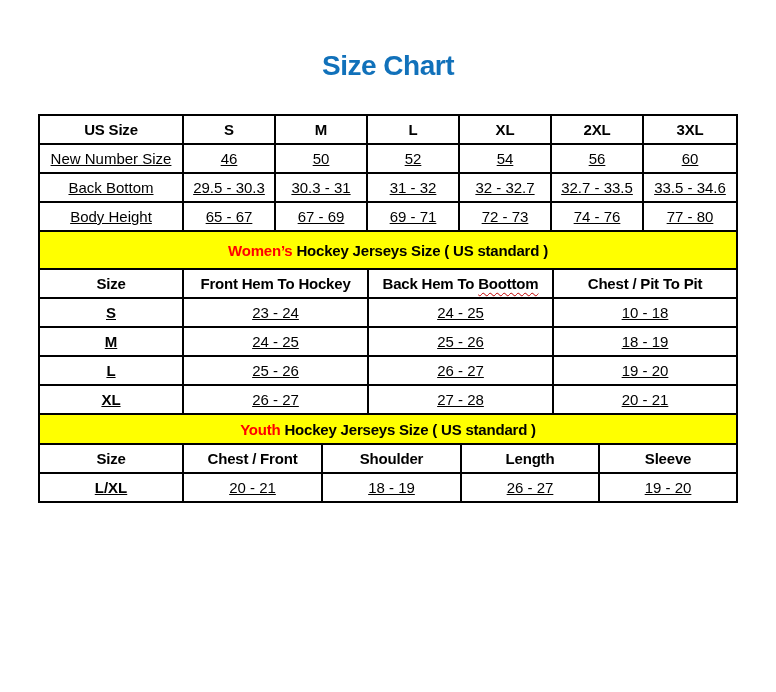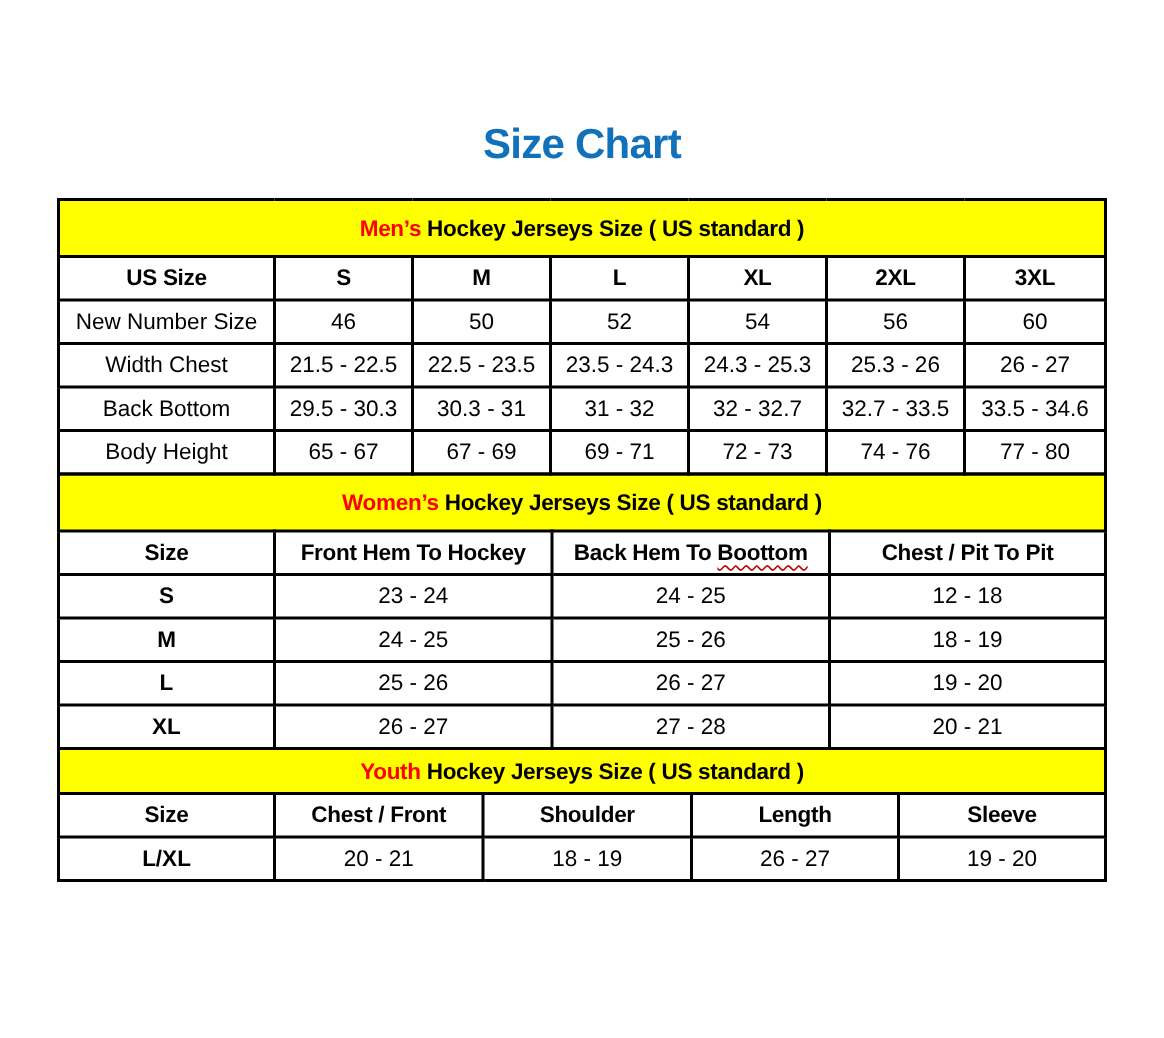--- a/index.html
+++ b/index.html
@@ -6,22 +6,22 @@
     margin: 0;
     padding: 0;
     background: #ffffff;
     width: 776px;
     height: 692px;
     font-family: "Liberation Sans", sans-serif;
     color: #000000;
     overflow: hidden;
   }
   .page-title {
-    margin: 0;
-    padding-top: 80px;
+    margin: 12px;
+    padding-top: 38px;
     padding-bottom: 20px;
     text-align: center;
     color: #1171BA;
     font-size: 28px;
     font-weight: bold;
     letter-spacing: -0.5px;
   }
   .tables-wrap {
     width: 698px;
     margin-left: 38px;
@@ -47,21 +47,21 @@
   tr.band-row.short { height: 30px; border-radius: 11px; }
   .band {
     background: #FFFF00;
     font-size: 17px;
     font-weight: bold;
     letter-spacing: -0.2px;
   }
   .band .red-word { color: #FF0000; }
   tr.cols-row { height: 29px; }
   tr.cols-row th { font-weight: bold; letter-spacing: -0.2px; margin-top: 20px; }
-  tr.data-row { height: 29px; }
+  tr.data-row { height: 29px; text-decoration: underline; }
   tr.data-row td { font-weight: normal; }
   table.womens tr.data-row td.row-label,
   table.youth  tr.data-row td.row-label { font-weight: bold; }
   .misspell {
     text-decoration-line: underline;
     text-decoration-style: wavy;
     text-decoration-color: #C00000;
     text-decoration-thickness: 1px;
     text-underline-offset: 3px;
   }
@@ -77,49 +77,37 @@
     <colgroup>
       <col style="width:144px">
         <col style="width:92px">
         <col style="width:92px">
         <col style="width:92px">
       <col style="width:92px">
         <col style="width:92px">
         <col style="width:94px">
     </colgroup>
     <tbody>
-      <tr class="band-row">
-        <th colspan="7" class="band"><span class="red-word">Men’s</span><span> Hockey Jerseys Size ( US standard )</span></th>
-      </tr>
       <tr class="cols-row">
         <th>US Size</th>
         <th>S</th>
         <th>M</th>
         <th>L</th>
         <th>XL</th>
         <th>2XL</th>
         <th>3XL</th>
       </tr>
       <tr class="data-row">
         <td class="row-label">New Number Size</td>
         <td>46</td>
         <td>50</td>
         <td>52</td>
         <td>54</td>
         <td>56</td>
         <td>60</td>
-      </tr>
-      <tr class="data-row">
-        <td class="row-label">Width Chest</td>
-        <td>21.5 - 22.5</td>
-        <td>22.5 - 23.5</td>
-        <td>23.5 - 24.3</td>
-        <td>24.3 - 25.3</td>
-        <td>25.3 - 26</td>
-        <td>26 - 27</td>
       </tr>
       <tr class="data-row">
         <td class="row-label">Back Bottom</td>
         <td>29.5 - 30.3</td>
         <td>30.3 - 31</td>
         <td>31 - 32</td>
         <td>32 - 32.7</td>
         <td>32.7 - 33.5</td>
         <td>33.5 - 34.6</td>
       </tr>
@@ -149,21 +137,21 @@
       <tr class="cols-row">
         <th>Size</th>
         <th>Front Hem To Hockey</th>
         <th><span>Back Hem To </span><span class="misspell">Boottom</span></th>
         <th>Chest / Pit To Pit</th>
       </tr>
       <tr class="data-row">
         <td class="row-label">S</td>
         <td>23 - 24</td>
         <td>24 - 25</td>
-        <td>12 - 18</td>
+        <td>10 - 18</td>
       </tr>
       <tr class="data-row">
         <td class="row-label">M</td>
         <td>24 - 25</td>
         <td>25 - 26</td>
         <td>18 - 19</td>
       </tr>
       <tr class="data-row">
         <td class="row-label">L</td>
         <td>25 - 26</td>

